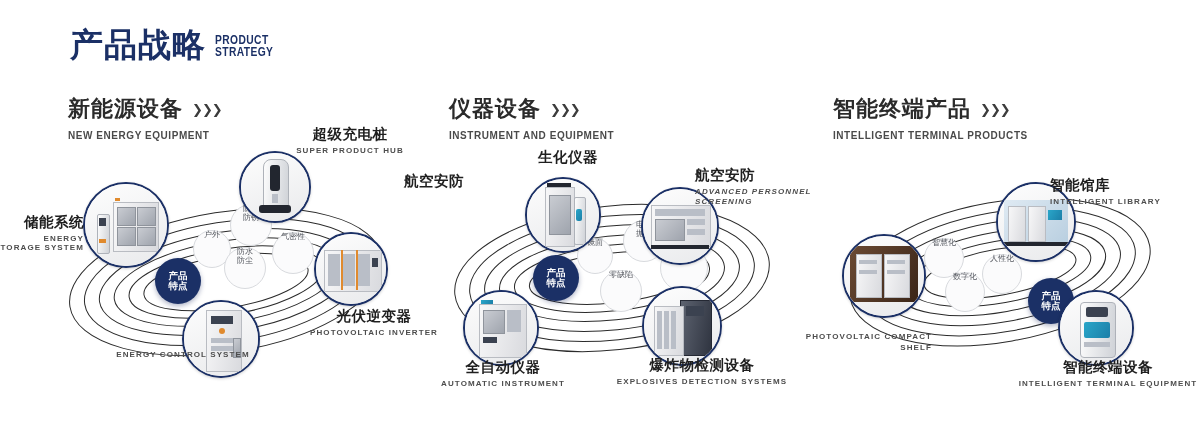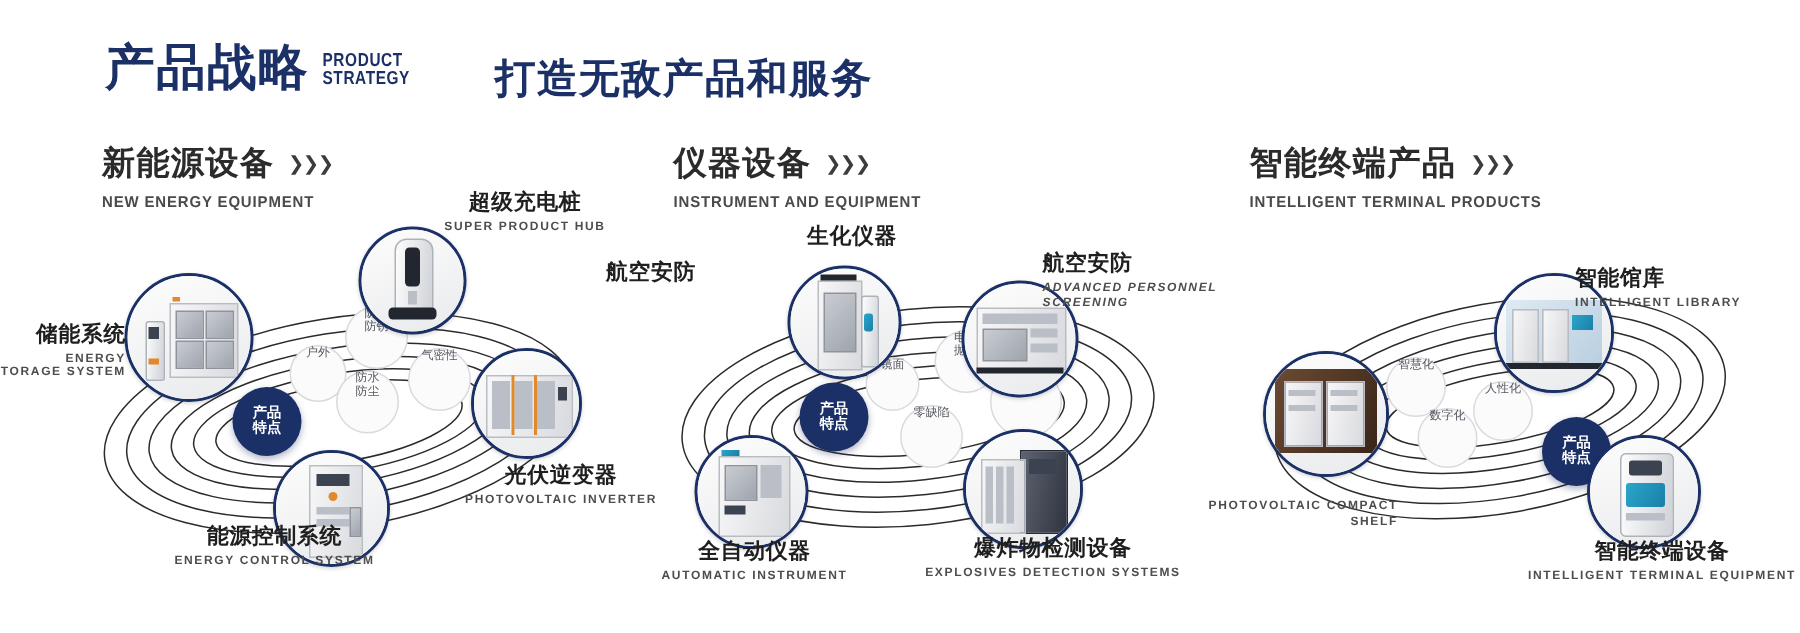--- a/index.html
+++ b/index.html
@@ -80,21 +80,20 @@
 
 <div class="stage">
 
   <div class="hdr">
     <div class="hdr-cn">产品战略</div>
     <div class="hdr-en">
       <div>PRODUCT</div>
       <div>STRATEGY</div>
     </div>
   </div>
-  <div class="hdr-sub">打造无敌产品和服务</div>
 
   <div class="sec" style="left:68px;top:94px;">
     <div class="sec-row">
       <span class="sec-cn">新能源设备</span>
       <span class="chev">❯❯❯</span>
     </div>
     <div class="sec-en">NEW ENERGY EQUIPMENT</div>
   </div>
 
   <div class="sec" style="left:449px;top:94px;">
@@ -198,21 +197,20 @@
         <div class="bg-gray"></div>
         <div class="cab" style="left:22px;top:8px;width:34px;height:60px;"></div>
         <div class="scr" style="left:27px;top:14px;width:22px;height:8px;"></div>
         <div class="orange" style="left:35px;top:26px;width:6px;height:6px;border-radius:50%;"></div>
         <div class="slot" style="left:27px;top:36px;width:22px;height:5px;"></div>
         <div class="slot" style="left:27px;top:44px;width:22px;height:5px;"></div>
         <div class="pane" style="left:49px;top:36px;width:6px;height:18px;"></div>
       </div>
     </div>
     <div class="lab" style="left:58px;top:198px;width:190px;text-align:center;">
-      <div class="cn">能源控制系统</div>
       <div class="en">ENERGY CONTROL SYSTEM</div>
     </div>
   </div>
 
   <div class="cluster" style="left:420px;top:150px;">
     <svg class="rings" viewBox="0 0 400 260">
       <g fill="none" stroke="#2b2b2b" stroke-width="1">
         <ellipse cx="192" cy="128" rx="158" ry="72" transform="rotate(-6 192 128)"></ellipse>
         <ellipse cx="192" cy="128" rx="143" ry="62" transform="rotate(-6 192 128)"></ellipse>
         <ellipse cx="192" cy="128" rx="128" ry="52" transform="rotate(-6 192 128)"></ellipse>

